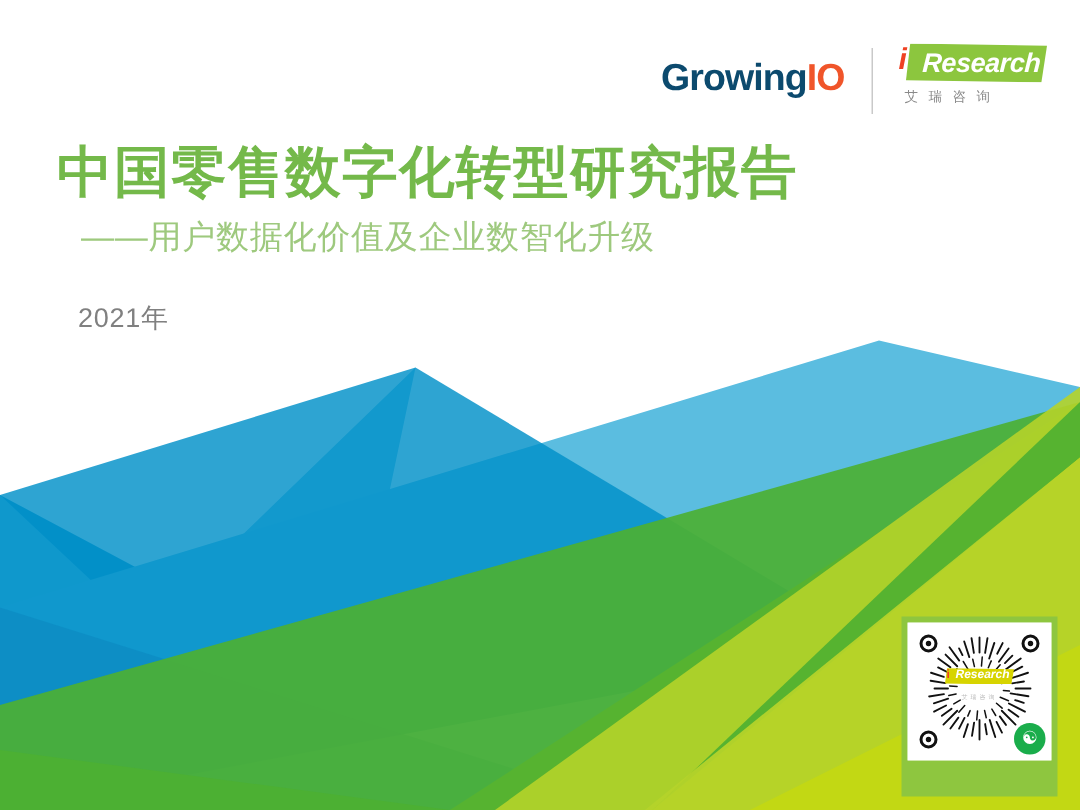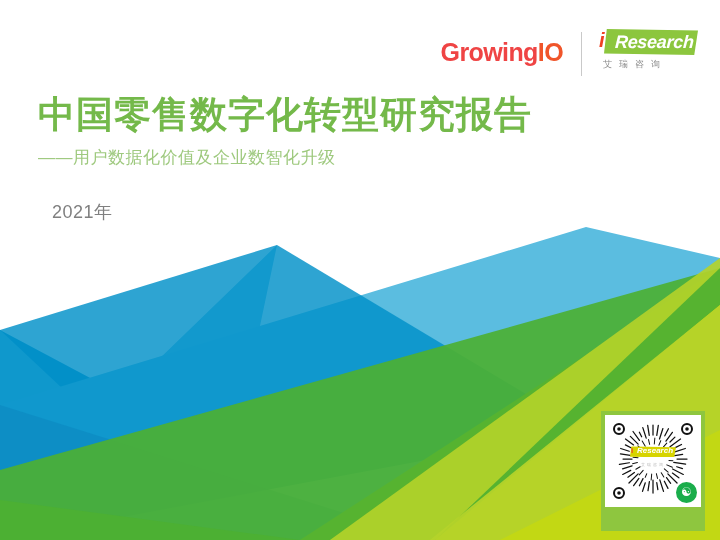--- a/index.html
+++ b/index.html
@@ -32,21 +32,21 @@
     z-index:5;
   }
   .growingio{
     font-size:25px;
     font-weight:bold;
     letter-spacing:-0.6px;
     line-height:1;
     white-space:nowrap;
     padding-bottom:4px;
   }
-  .growingio .part-a{color:#ef4444;}
+  .growingio .part-a{color:#0c4a6e;}
   .growingio .part-b{color:#f0552a;margin-top:28px;}
 
   .logo-divider{
     width:1px;height:44px;
     background:#c9c9c9;
     margin:0 16px 0 18px;
   }
 
   .iresearch{
     position:relative;
@@ -99,25 +99,25 @@
     font-size:37px;
     font-weight:bold;
     color:#74b94a;
     letter-spacing:1px;
     line-height:46px;
     margin:0;
     white-space:nowrap;
     text-align:right;
   }
   .sub-title{
-    font-size:17px;
+    font-size:22px;
     color:#9ec97e;
     letter-spacing:0.5px;
     line-height:28px;
-    margin:6px 0 0 0;
+    margin:6px 0 0 16px;
     white-space:nowrap;
   }
   .year{
     position:absolute;
     left:52px;top:200px;
     font-size:18px;
     color:#808080;
     letter-spacing:0.5px;
     z-index:5;
   }

